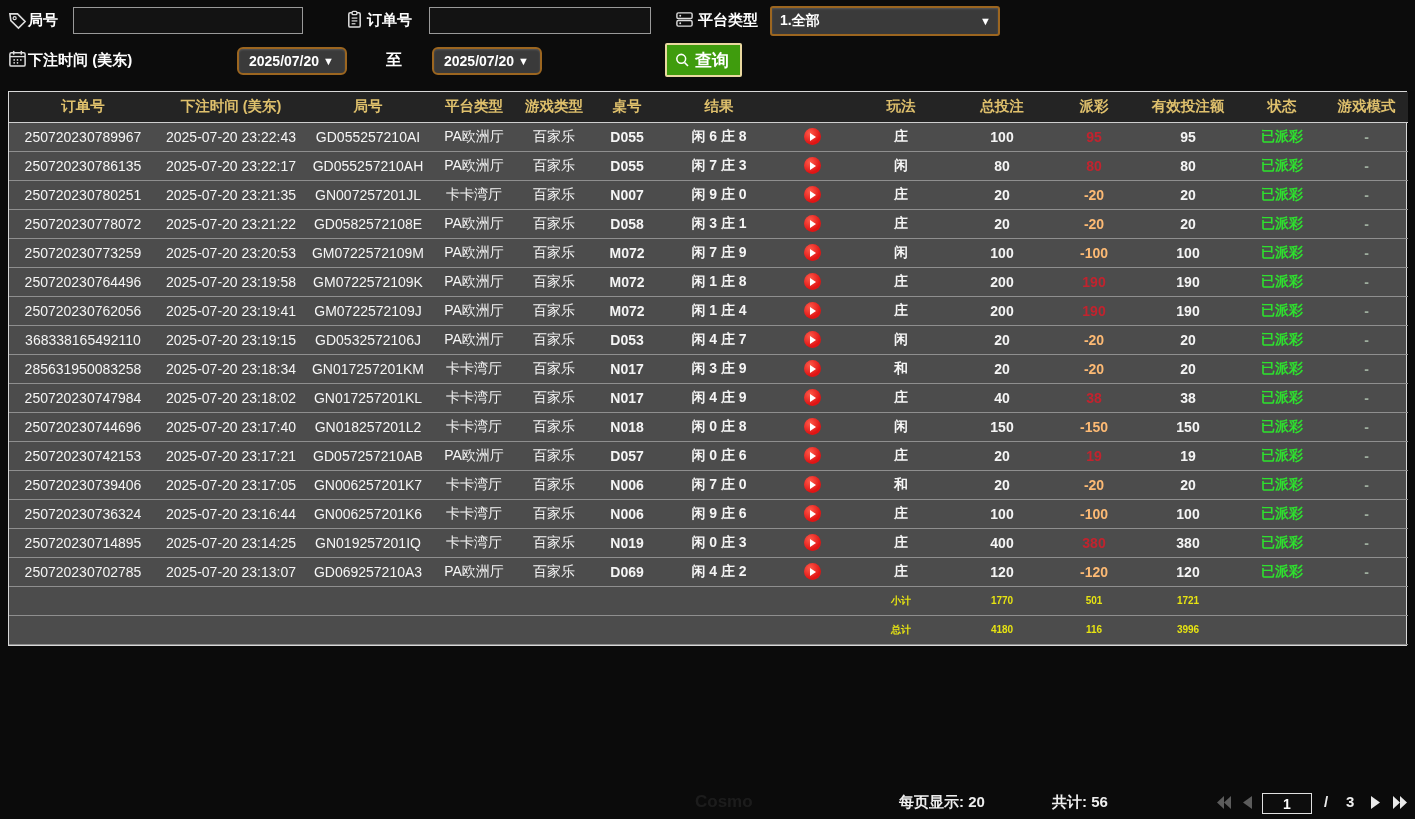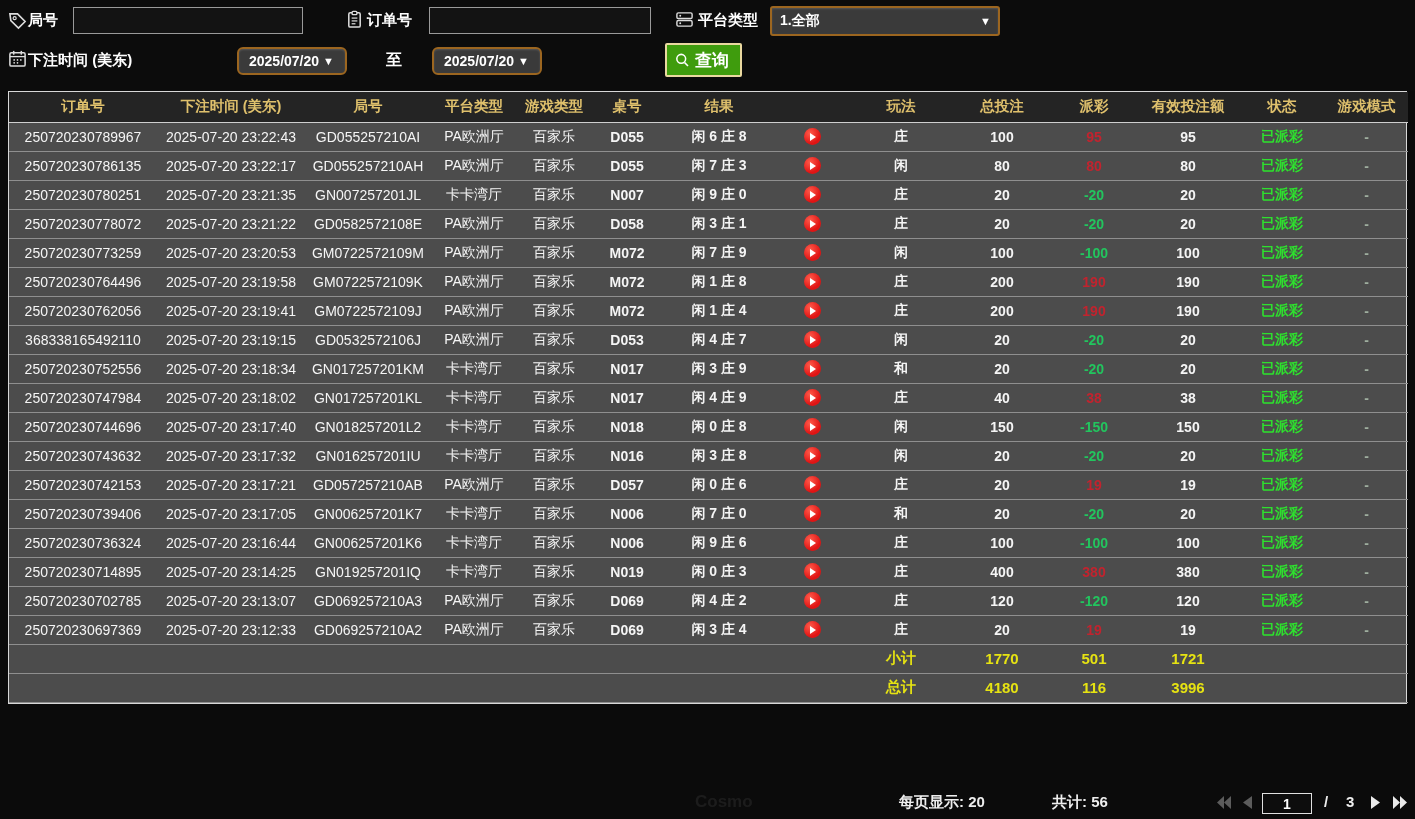--- a/index.html
+++ b/index.html
@@ -46,24 +46,24 @@
     font-size:14.5px; font-weight:bold; text-align:center;
     border-bottom:1px solid #cfcfcf; white-space:nowrap;
   }
   tbody td {
     height:29px; text-align:center; font-size:14px; color:#f5f5f5;
     border-bottom:1px solid #8f8f8f; white-space:nowrap; overflow:hidden;
   }
   td.light { font-weight:400; }
   td.heavy { font-weight:700; }
   td.pos { color:#c2232e; font-weight:700; }
-  td.neg { color:#22c55e; font-weight:700; }
+  td.neg { color:#fdba74; font-weight:700; }
   td.status-green { color:#2ee02e; font-weight:700; }
   td.dash { color:#9fae9f; font-weight:700; }
-  tr.sum td { color:#e6e312; font-weight:bold; font-size:15px; }
+  tr.sum td { color:#e6e312; font-weight:bold; font-size:10px; }
   .play-btn {
     display:inline-block; width:17px; height:17px; border-radius:50%;
     background:radial-gradient(circle at 35% 30%, #ff5a4a, #e01414 65%);
     position:relative; cursor:pointer; vertical-align:middle;
   }
   .play-btn::after {
     content:""; position:absolute; left:6.5px; top:4.5px;
     border-left:6px solid #fff; border-top:4px solid transparent; border-bottom:4px solid transparent;
   }
   
@@ -314,21 +314,21 @@
           <td class="heavy">闲 4 庄 7</td>
           <td><span class="play-btn"></span></td>
           <td class="heavy">闲</td>
           <td class="heavy">20</td>
           <td class="neg">-20</td>
           <td class="heavy">20</td>
           <td class="status-green">已派彩</td>
           <td class="dash">-</td>
         </tr>
         <tr>
-          <td class="light">250720230752556</td>
+          <td class="light">285631950083258</td>
           <td class="light">2025-07-20 23:18:34</td>
           <td class="light">GN017257201KM</td>
           <td class="light">卡卡湾厅</td>
           <td class="light">百家乐</td>
           <td class="heavy">N017</td>
           <td class="heavy">闲 3 庄 9</td>
           <td><span class="play-btn"></span></td>
           <td class="heavy">和</td>
           <td class="heavy">20</td>
           <td class="neg">-20</td>
@@ -362,36 +362,20 @@
           <td class="heavy">闲 0 庄 8</td>
           <td><span class="play-btn"></span></td>
           <td class="heavy">闲</td>
           <td class="heavy">150</td>
           <td class="neg">-150</td>
           <td class="heavy">150</td>
           <td class="status-green">已派彩</td>
           <td class="dash">-</td>
         </tr>
         <tr>
-          <td class="light">250720230743632</td>
-          <td class="light">2025-07-20 23:17:32</td>
-          <td class="light">GN016257201IU</td>
-          <td class="light">卡卡湾厅</td>
-          <td class="light">百家乐</td>
-          <td class="heavy">N016</td>
-          <td class="heavy">闲 3 庄 8</td>
-          <td><span class="play-btn"></span></td>
-          <td class="heavy">闲</td>
-          <td class="heavy">20</td>
-          <td class="neg">-20</td>
-          <td class="heavy">20</td>
-          <td class="status-green">已派彩</td>
-          <td class="dash">-</td>
-        </tr>
-        <tr>
           <td class="light">250720230742153</td>
           <td class="light">2025-07-20 23:17:21</td>
           <td class="light">GD057257210AB</td>
           <td class="light">PA欧洲厅</td>
           <td class="light">百家乐</td>
           <td class="heavy">D057</td>
           <td class="heavy">闲 0 庄 6</td>
           <td><span class="play-btn"></span></td>
           <td class="heavy">庄</td>
           <td class="heavy">20</td>
@@ -454,36 +438,20 @@
           <td class="light">GD069257210A3</td>
           <td class="light">PA欧洲厅</td>
           <td class="light">百家乐</td>
           <td class="heavy">D069</td>
           <td class="heavy">闲 4 庄 2</td>
           <td><span class="play-btn"></span></td>
           <td class="heavy">庄</td>
           <td class="heavy">120</td>
           <td class="neg">-120</td>
           <td class="heavy">120</td>
-          <td class="status-green">已派彩</td>
-          <td class="dash">-</td>
-        </tr>
-        <tr>
-          <td class="light">250720230697369</td>
-          <td class="light">2025-07-20 23:12:33</td>
-          <td class="light">GD069257210A2</td>
-          <td class="light">PA欧洲厅</td>
-          <td class="light">百家乐</td>
-          <td class="heavy">D069</td>
-          <td class="heavy">闲 3 庄 4</td>
-          <td><span class="play-btn"></span></td>
-          <td class="heavy">庄</td>
-          <td class="heavy">20</td>
-          <td class="pos">19</td>
-          <td class="heavy">19</td>
           <td class="status-green">已派彩</td>
           <td class="dash">-</td>
         </tr>
         <tr class="sum">
           <td colspan="8"></td>
           <td>小计</td>
           <td>1770</td>
           <td>501</td>
           <td>1721</td>
           <td colspan="2"></td>

